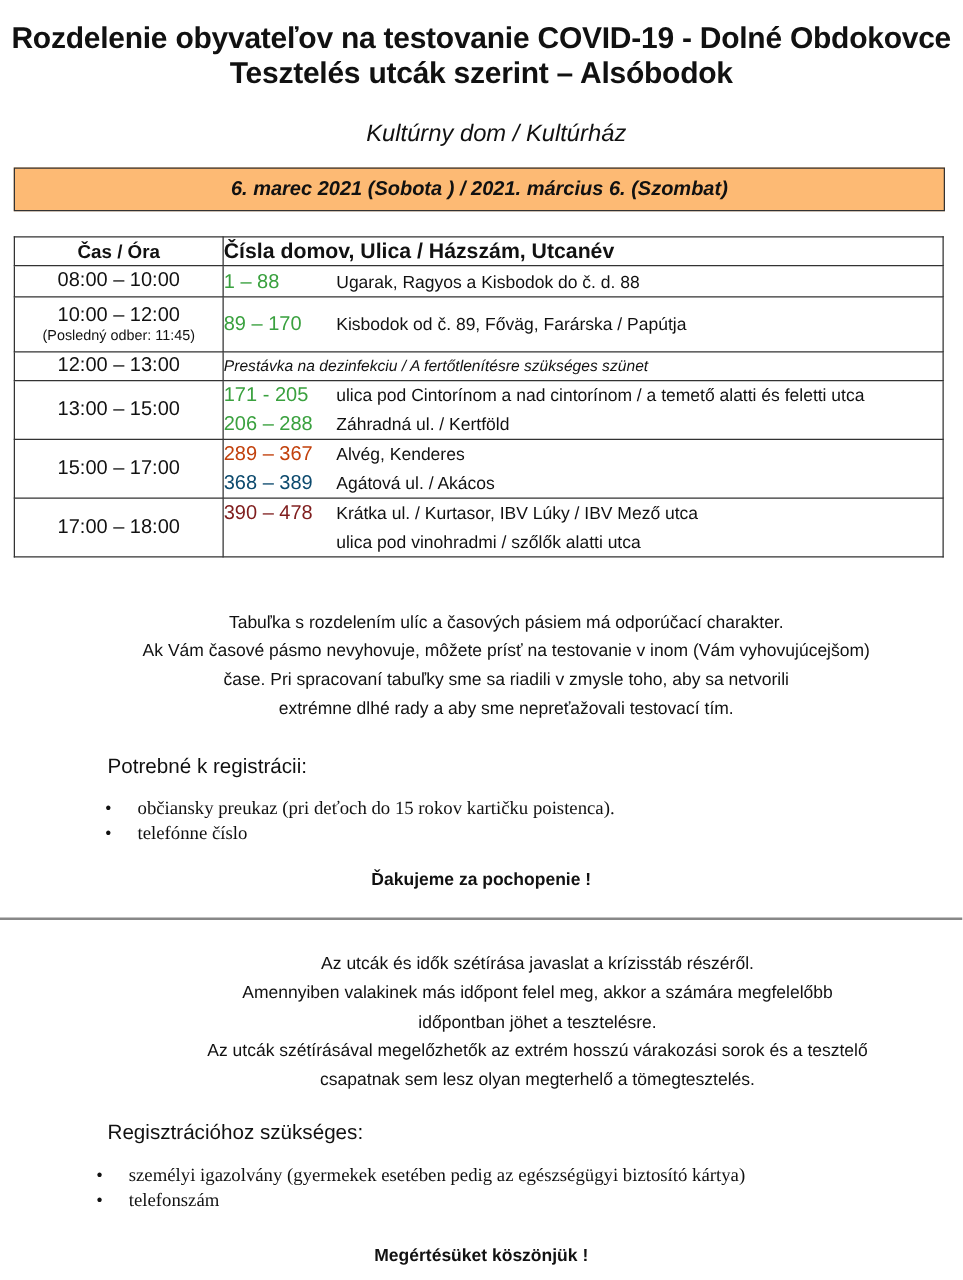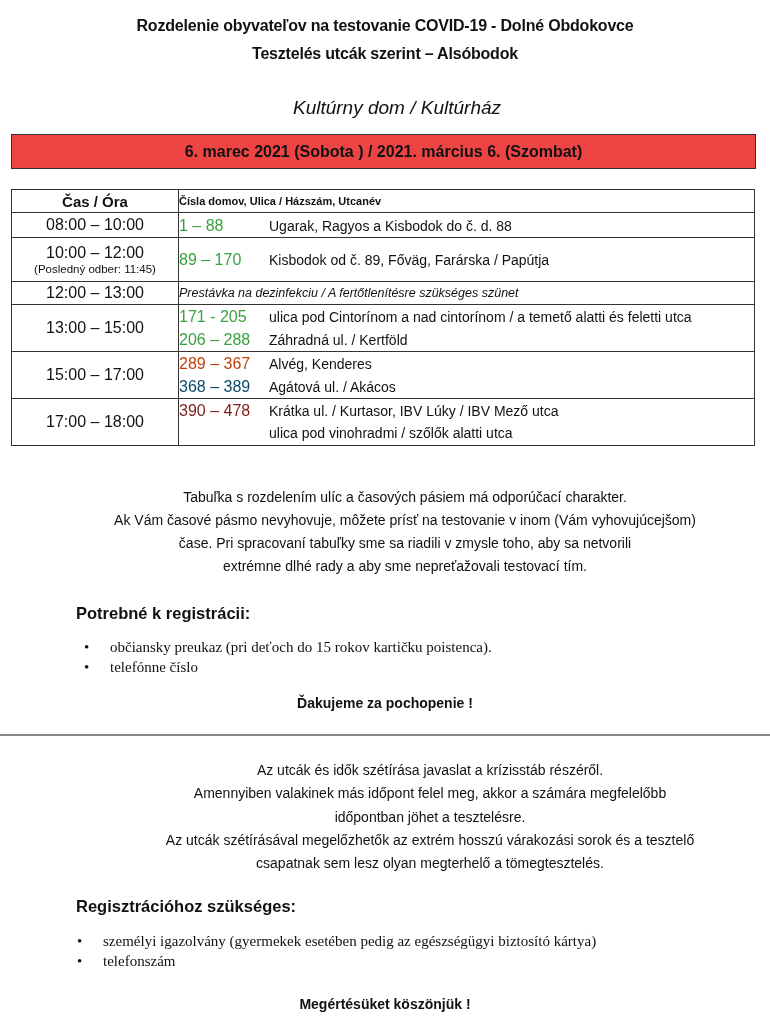--- a/index.html
+++ b/index.html
@@ -1,55 +1,55 @@
 <!DOCTYPE html>
 <html><head>
 <meta charset="utf-8">
 <style>
   html, body { margin: 0; padding: 0; background: #ffffff; }
   body { width: 770px; height: 1024px; position: relative; overflow: hidden; color: #111; font-family: "Liberation Sans", sans-serif; }
-  .title { position: absolute; left: 0; width: 770px; text-align: center; font-weight: bold; font-size: 16px; letter-spacing: -0.2px; }
+  .title { position: absolute; left: 0; width: 770px; text-align: center; font-weight: bold; font-size: 24px; letter-spacing: -0.2px; }
   .t1 { top: 17px; }
   .t2 { top: 45px; }
   .venue { position: absolute; top: 97px; left: 0; width: 770px; text-align: center; font-style: italic; font-size: 19px; margin-left: 12px; }
   .datebar { position: absolute; left: 11px; top: 134px; width: 745px; height: 35px; background: #9fcb61; border: 1.5px solid #333; box-sizing: border-box; display: flex; align-items: center; justify-content: center; font-weight: bold; font-size: 16px; }
   table.sched { position: absolute; left: 11px; top: 189px; width: 744px; border-collapse: collapse; font-size: 14px; }
   table.sched td, table.sched th { border: 1.5px solid #333; padding: 0; }
   th.h-time { width: 166px; font-size: 15px; font-weight: bold; height: 22px; }
-  th.h-addr { font-size: 11px; font-weight: bold; text-align: left; padding-left: 118px; }
+  th.h-addr { font-size: 17px; font-weight: bold; text-align: left; padding-left: 118px; }
   td.time { text-align: center; font-size: 16px; vertical-align: middle; }
   td.time .sub { display: block; font-size: 11.5px; margin-top: 1px; }
   td.addr { padding-left: 5px; vertical-align: middle; }
   .line { display: flex; align-items: baseline; height: 23px; line-height: 23px; }
   .range { color: #3aa13f; font-size: 16px; width: 90px; display: inline-block; }
   .street { font-size: 14px; }
   .pause { font-style: italic; font-size: 12.5px; height: 22px; line-height: 22px; }
   .para { position: absolute; left: 0; width: 770px; text-align: center; font-size: 14px; line-height: 23px; }
   .p1 { top: 486px; margin-left: 20px; }
   .p2 { top: 759px; line-height: 23.3px; padding-left: 45px; }
-  .heading { position: absolute; left: 76px; font-weight: bold; font-size: 16.5px; }
+  .heading { position: absolute; left: 86px; font-weight: normal; font-size: 16.5px; }
   .h1 { top: 604px; }
   .h2 { top: 897px; }
   ul.reqs { position: absolute; left: 70px; margin: 0; padding: 0; list-style: none; font-family: "Liberation Serif", serif; font-size: 15px; line-height: 20px; }
   ul.reqs li { position: relative; padding-left: 40px; }
   ul.reqs li::before { content: "\2022"; position: absolute; left: 14px; font-size: 15px; }
   .r1 { top: 637px; }
   .r2 { top: 931px; left: 63px !important; }
   .thanks { position: absolute; left: 0; width: 770px; text-align: center; font-weight: bold; font-size: 14px; }
   .th1 { top: 695px; }
   .th2 { top: 996px; }
   .divider { position: absolute; left: 0; top: 734px; width: 770px; height: 1.5px; background: #888; }
 </style>
 </head>
 <body>
 
 <div class="title t1">Rozdelenie obyvateľov na testovanie COVID-19 - Dolné Obdokovce</div>
 <div class="title t2">Tesztelés utcák szerint – Alsóbodok</div>
 <div class="venue">Kultúrny dom / Kultúrház</div>
-<div class="datebar" style="background: #ef4444;">
+<div class="datebar" style="background: #fdba74; font-style: italic;">
     <span>6. marec 2021 (Sobota )  /  2021. március 6. (Szombat)</span>
   </div>
 
 <table class="sched">
   <thead>
     <tr>
       <th class="h-time">Čas / Óra</th>
       <th class="h-addr">Čísla domov, Ulica / Házszám, Utcanév</th>
     </tr>
   </thead>

